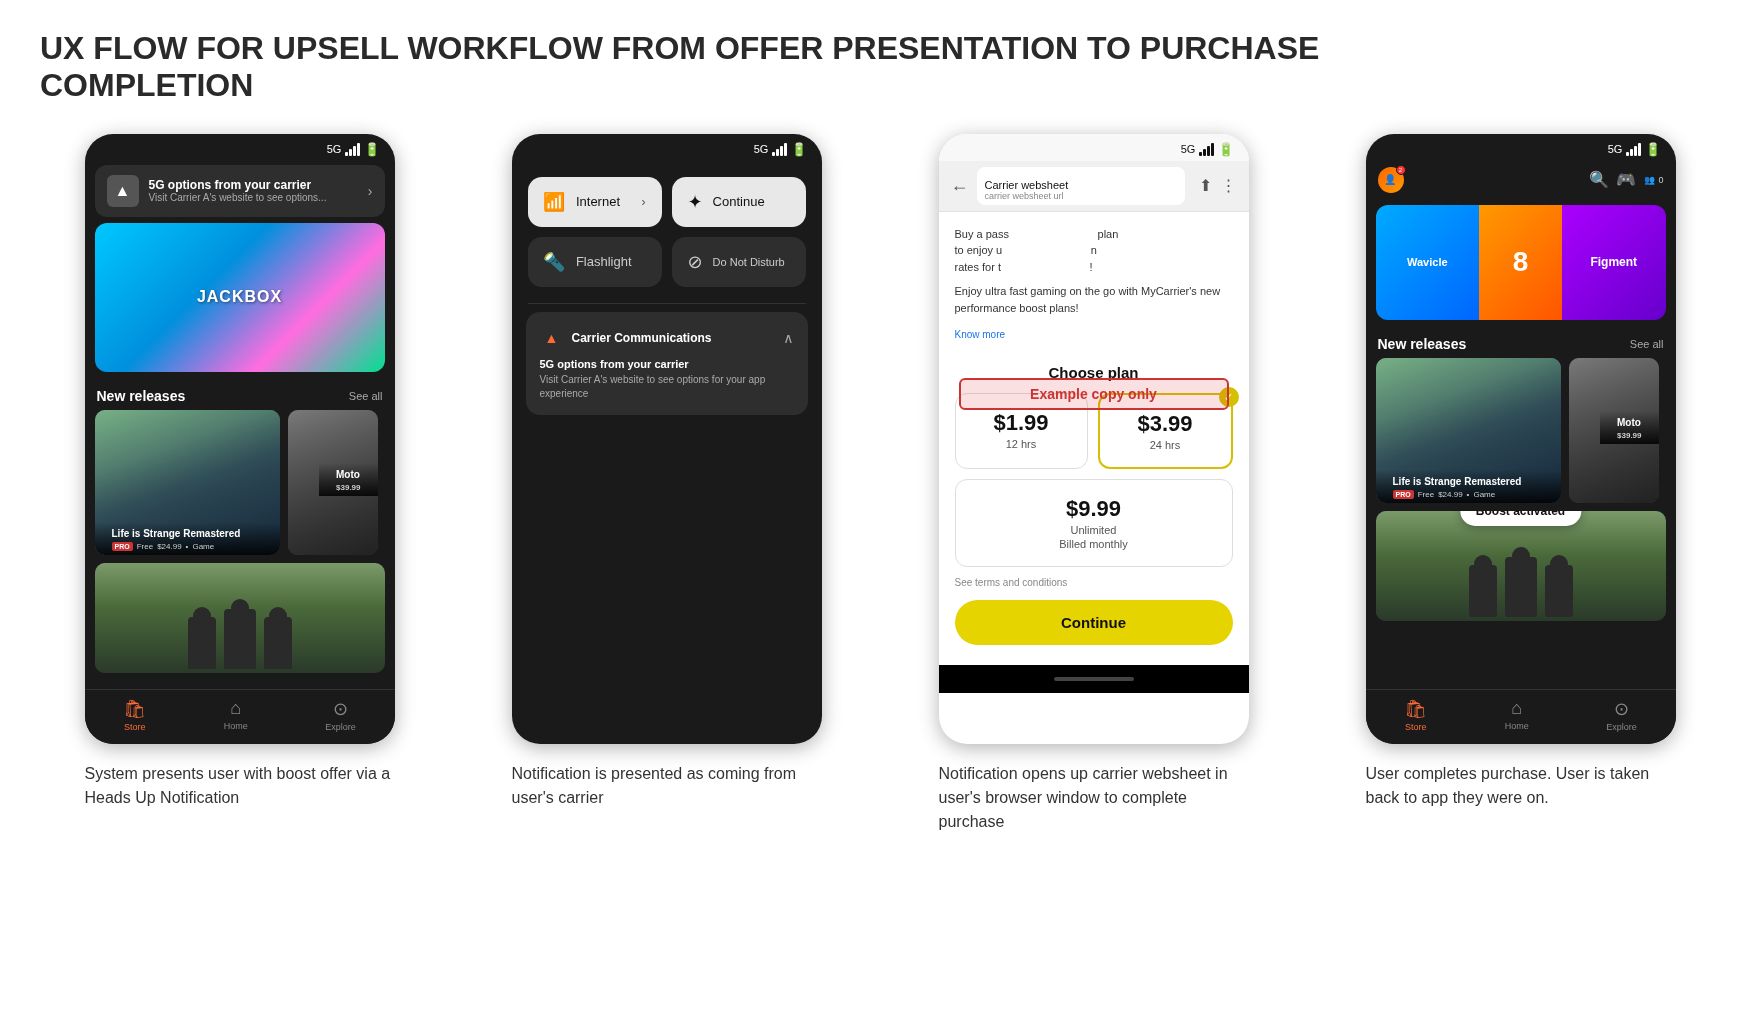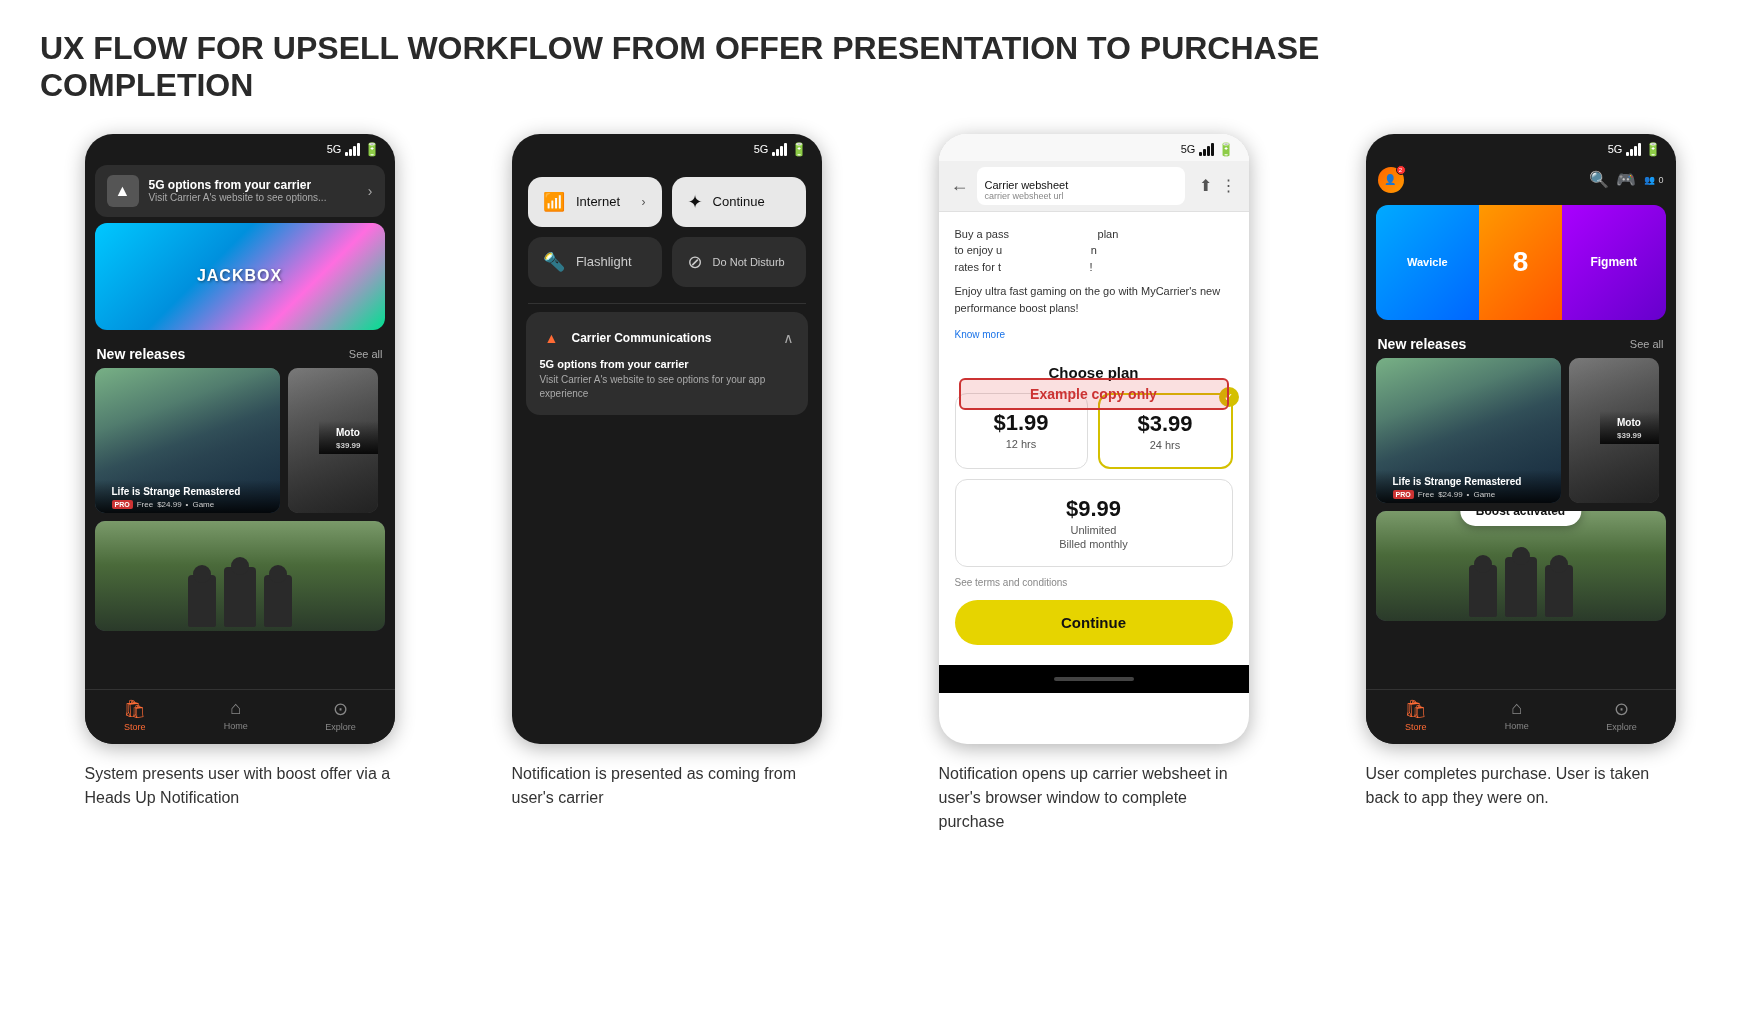--- a/index.html
+++ b/index.html
@@ -80,21 +80,21 @@
       flex-shrink: 0;
     }
     .notif-text { flex: 1; }
     .notif-title { font-size: 12px; font-weight: bold; color: #fff; }
     .notif-sub { font-size: 10px; color: #aaa; }
     .notif-chevron { color: #aaa; font-size: 14px; }
     .p1-banner {
       margin: 6px 10px;
       border-radius: 12px;
       overflow: hidden;
-      height: 107px;
+      height: 149px;
       background: linear-gradient(135deg, #0d9, #0af, #f5a);
       display: flex;
       align-items: center;
       justify-content: center;
       position: relative;
     }
     .p1-section {
       display: flex;
       justify-content: space-between;
       align-items: center;

